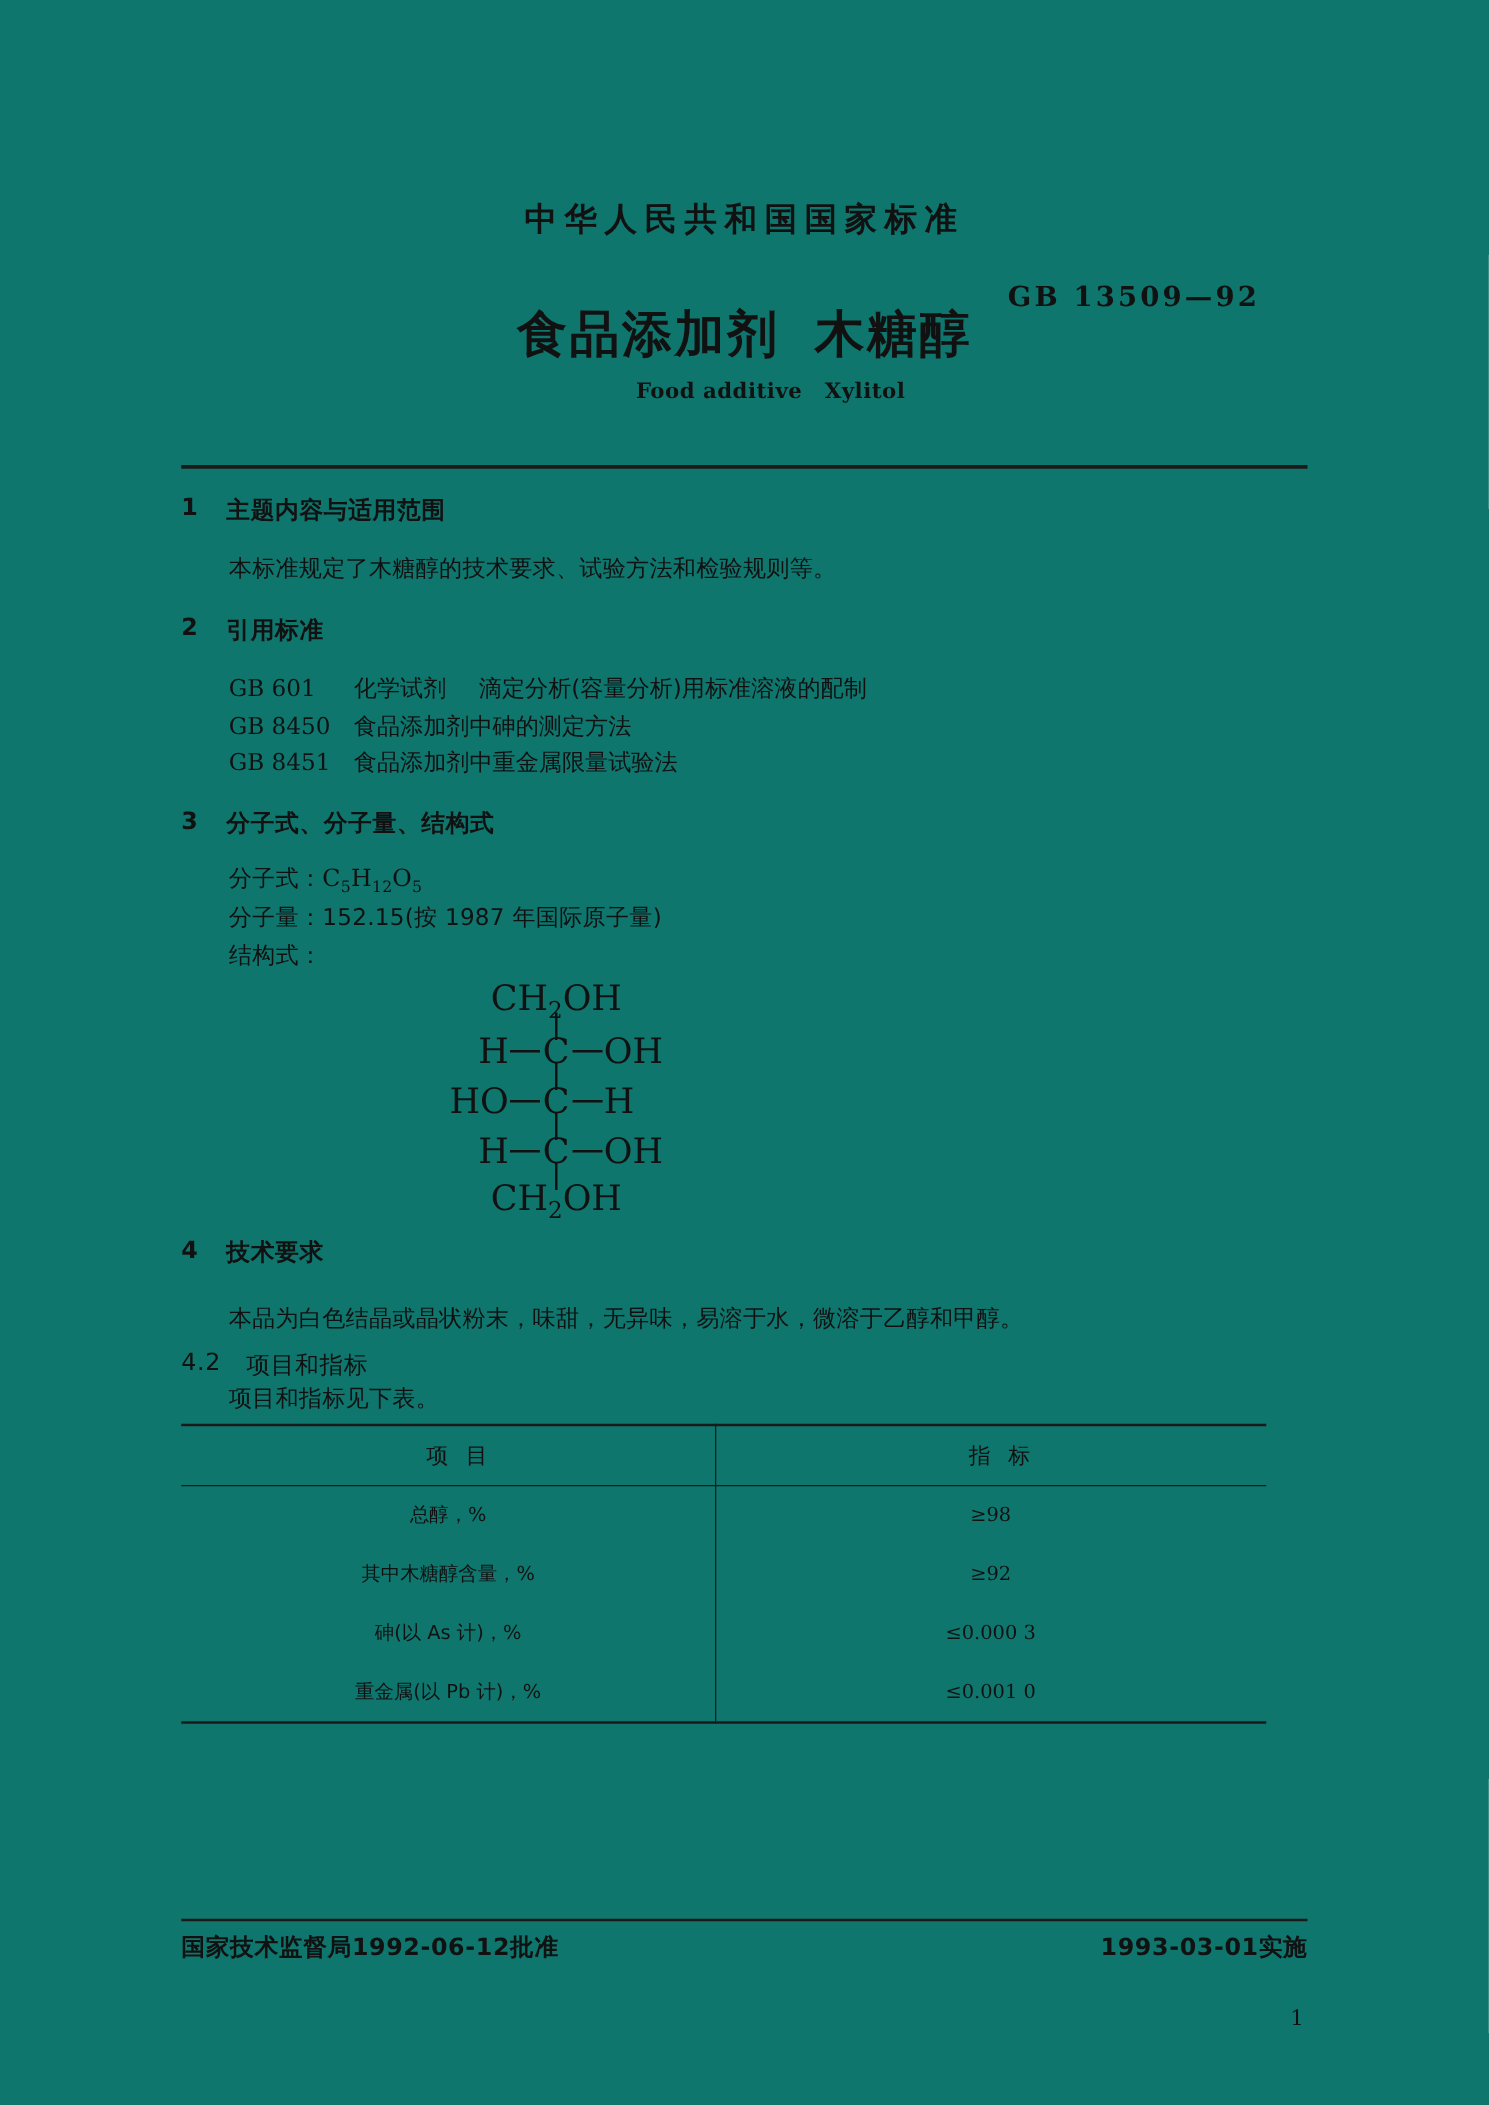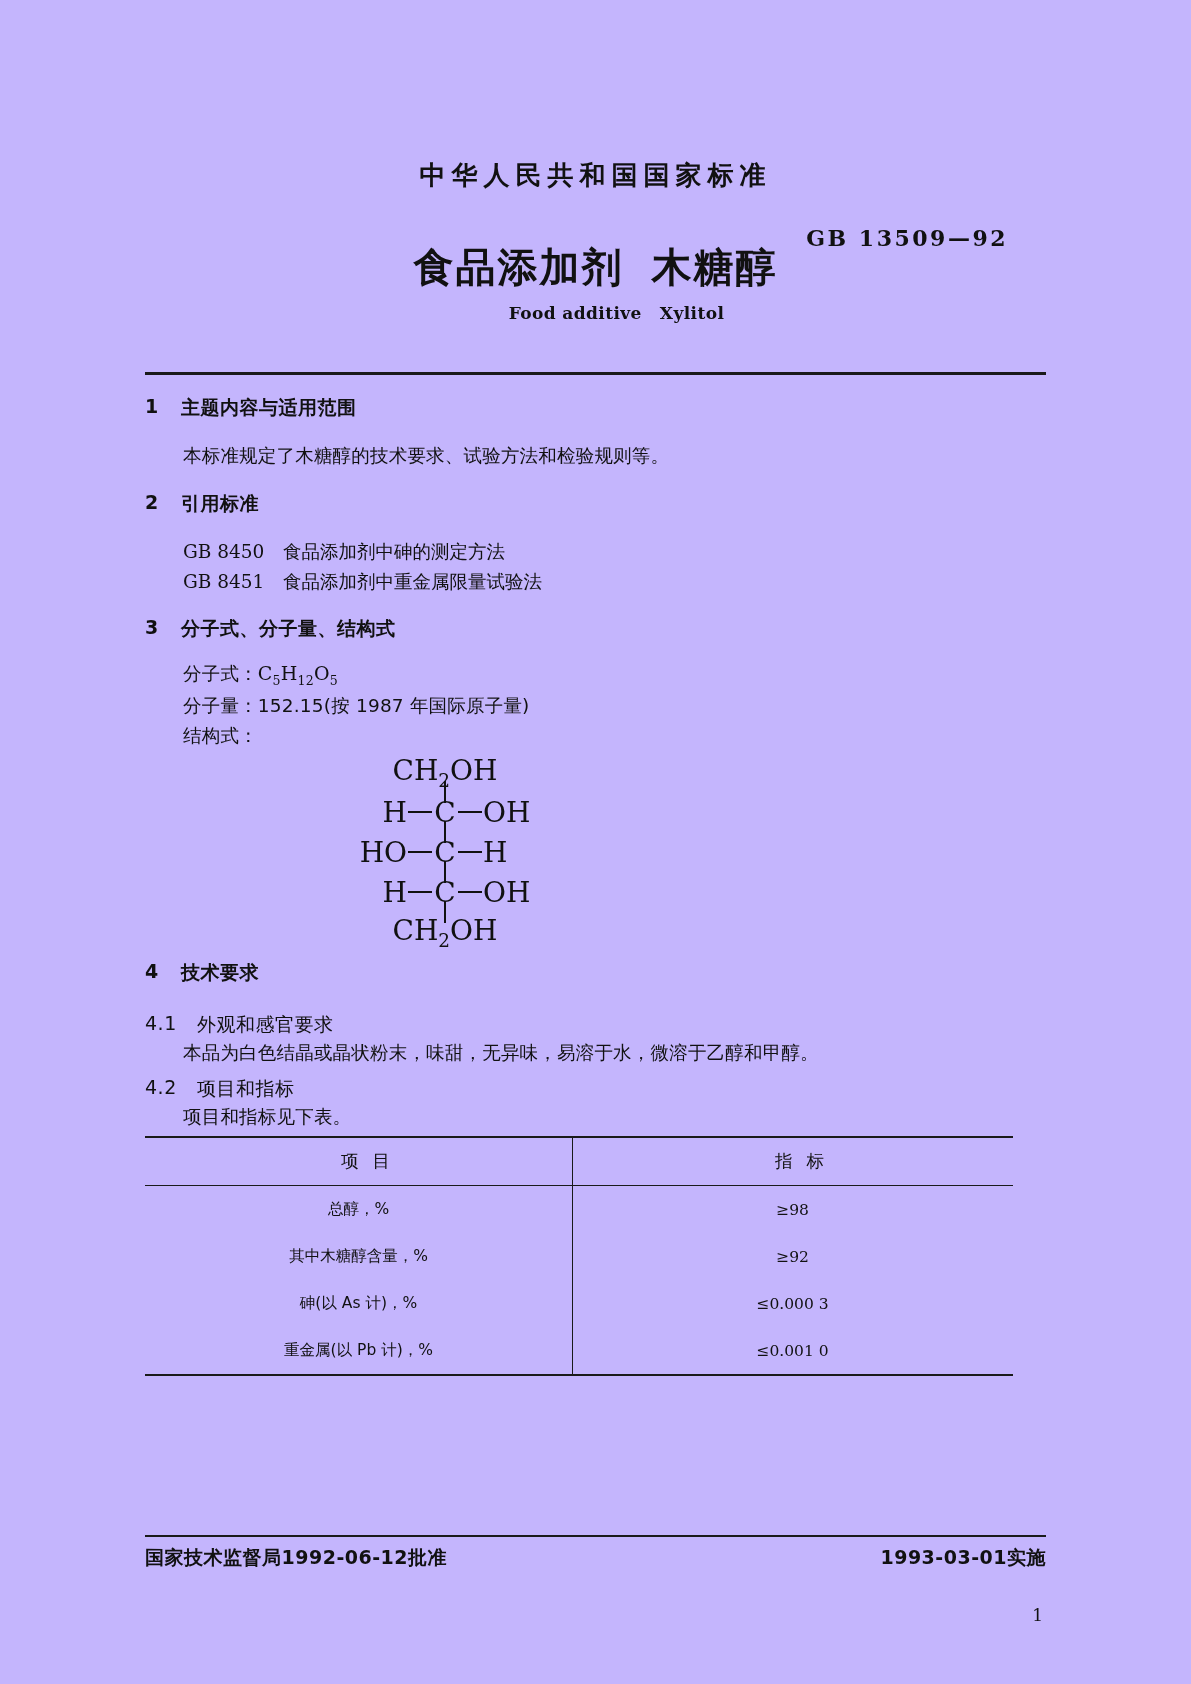--- a/index.html
+++ b/index.html
@@ -10,21 +10,21 @@
     background: #ffffff;
     font-family: "DejaVu Sans", "Liberation Sans", sans-serif;
     color: #0d0d0d;
     position: relative;
     overflow: hidden;
   }
   .page {
     position: absolute;
     left: 0; top: 0;
     width: 1191px; height: 1684px;
-    background: #c4b5fd;
+    background: #0f766e;
   }
   
   .hdr-national {
     position: absolute;
     left: 0; right: 0;
     top: 158px;
     text-align: center;
     font-family: "DejaVu Sans", "Liberation Sans", sans-serif;
     font-weight: bold;
     font-size: 26px;
@@ -298,20 +298,26 @@
     <p class="p indent">本标准规定了木糖醇的技术要求、试验方法和检验规则等。</p>
 
     <div class="sp20"></div>
 
     <div class="h-sec">
       <span class="num">2</span>
       <span>引用标准</span>
     </div>
     <div class="sp20"></div>
 
+    <div class="ref-line">
+      <span class="code">GB 601</span>
+      <span>化学试剂</span>
+      <span class="gap"></span>
+      <span class="t2">滴定分析(容量分析)用标准溶液的配制</span>
+    </div>
     <div class="ref-line">
       <span class="code">GB 8450</span>
       <span>食品添加剂中砷的测定方法</span>
     </div>
     <div class="ref-line">
       <span class="code">GB 8451</span>
       <span>食品添加剂中重金属限量试验法</span>
     </div>
 
     <div class="sp20"></div>
@@ -367,24 +373,20 @@
     </div>
 
     <div class="sp16"></div>
 
     <div class="h-sec">
       <span class="num">4</span>
       <span>技术要求</span>
     </div>
     <div class="sp26"></div>
 
-    <div class="h-sub">
-      <span class="num">4.1</span>
-      <span>外观和感官要求</span>
-    </div>
     <p class="p indent">本品为白色结晶或晶状粉末，味甜，无异味，易溶于水，微溶于乙醇和甲醇。</p>
 
     <div class="sp8"></div>
 
     <div class="h-sub">
       <span class="num">4.2</span>
       <span>项目和指标</span>
     </div>
     <p class="p indent">项目和指标见下表。</p>
 

